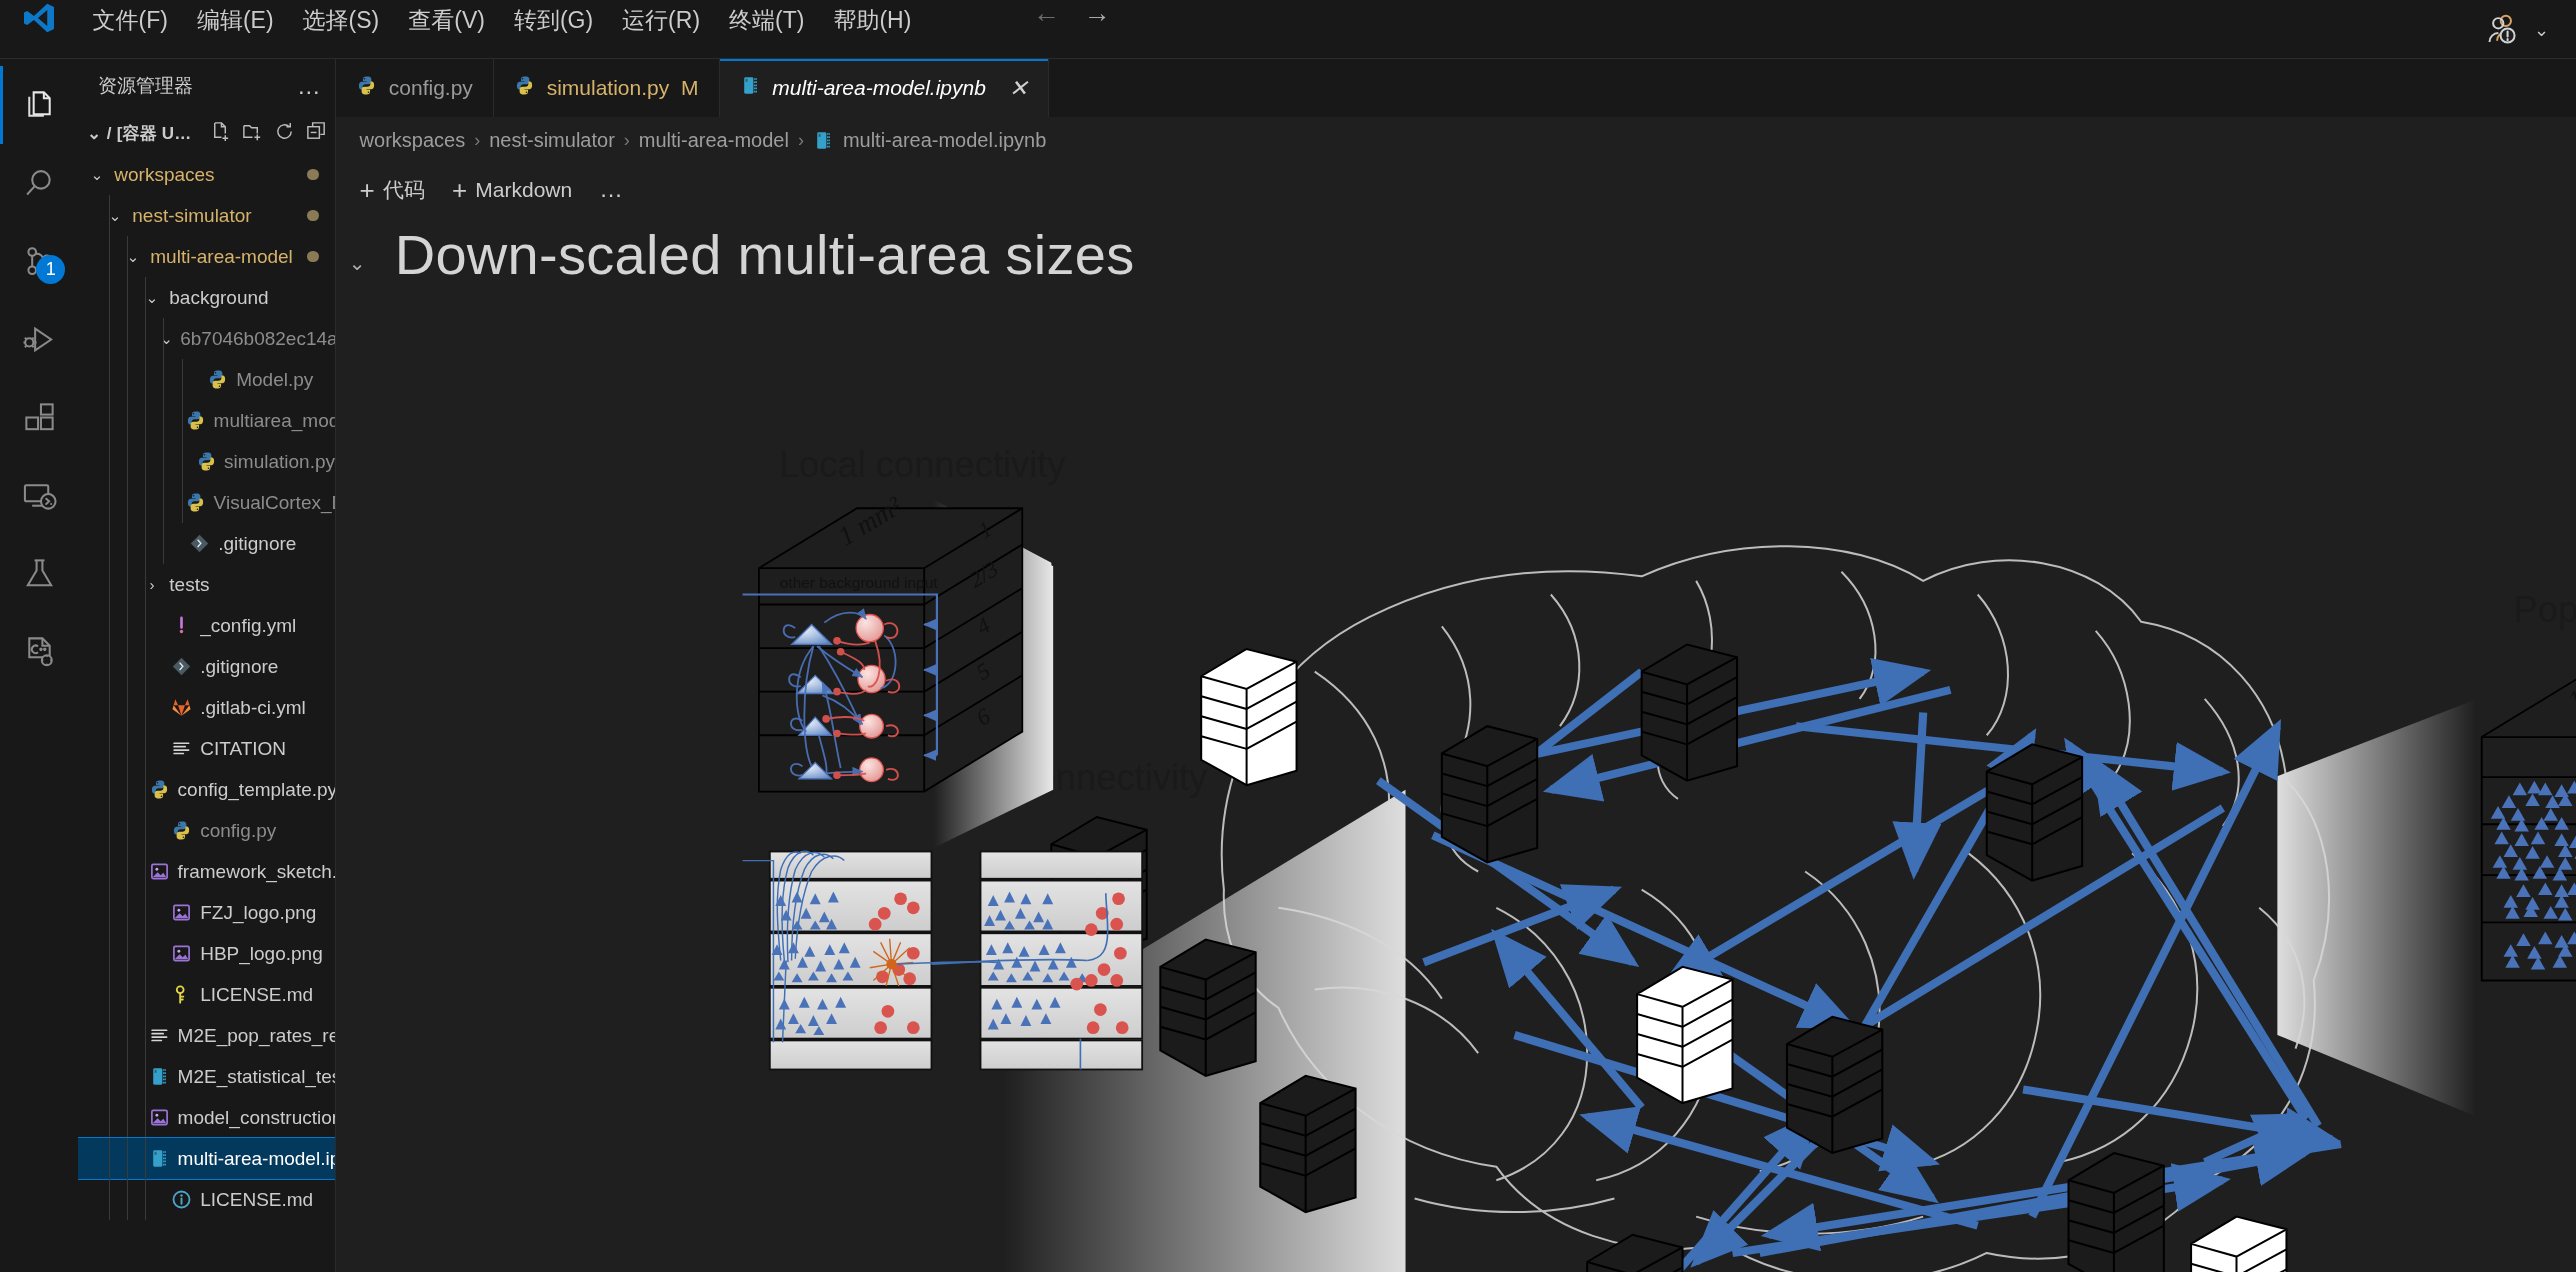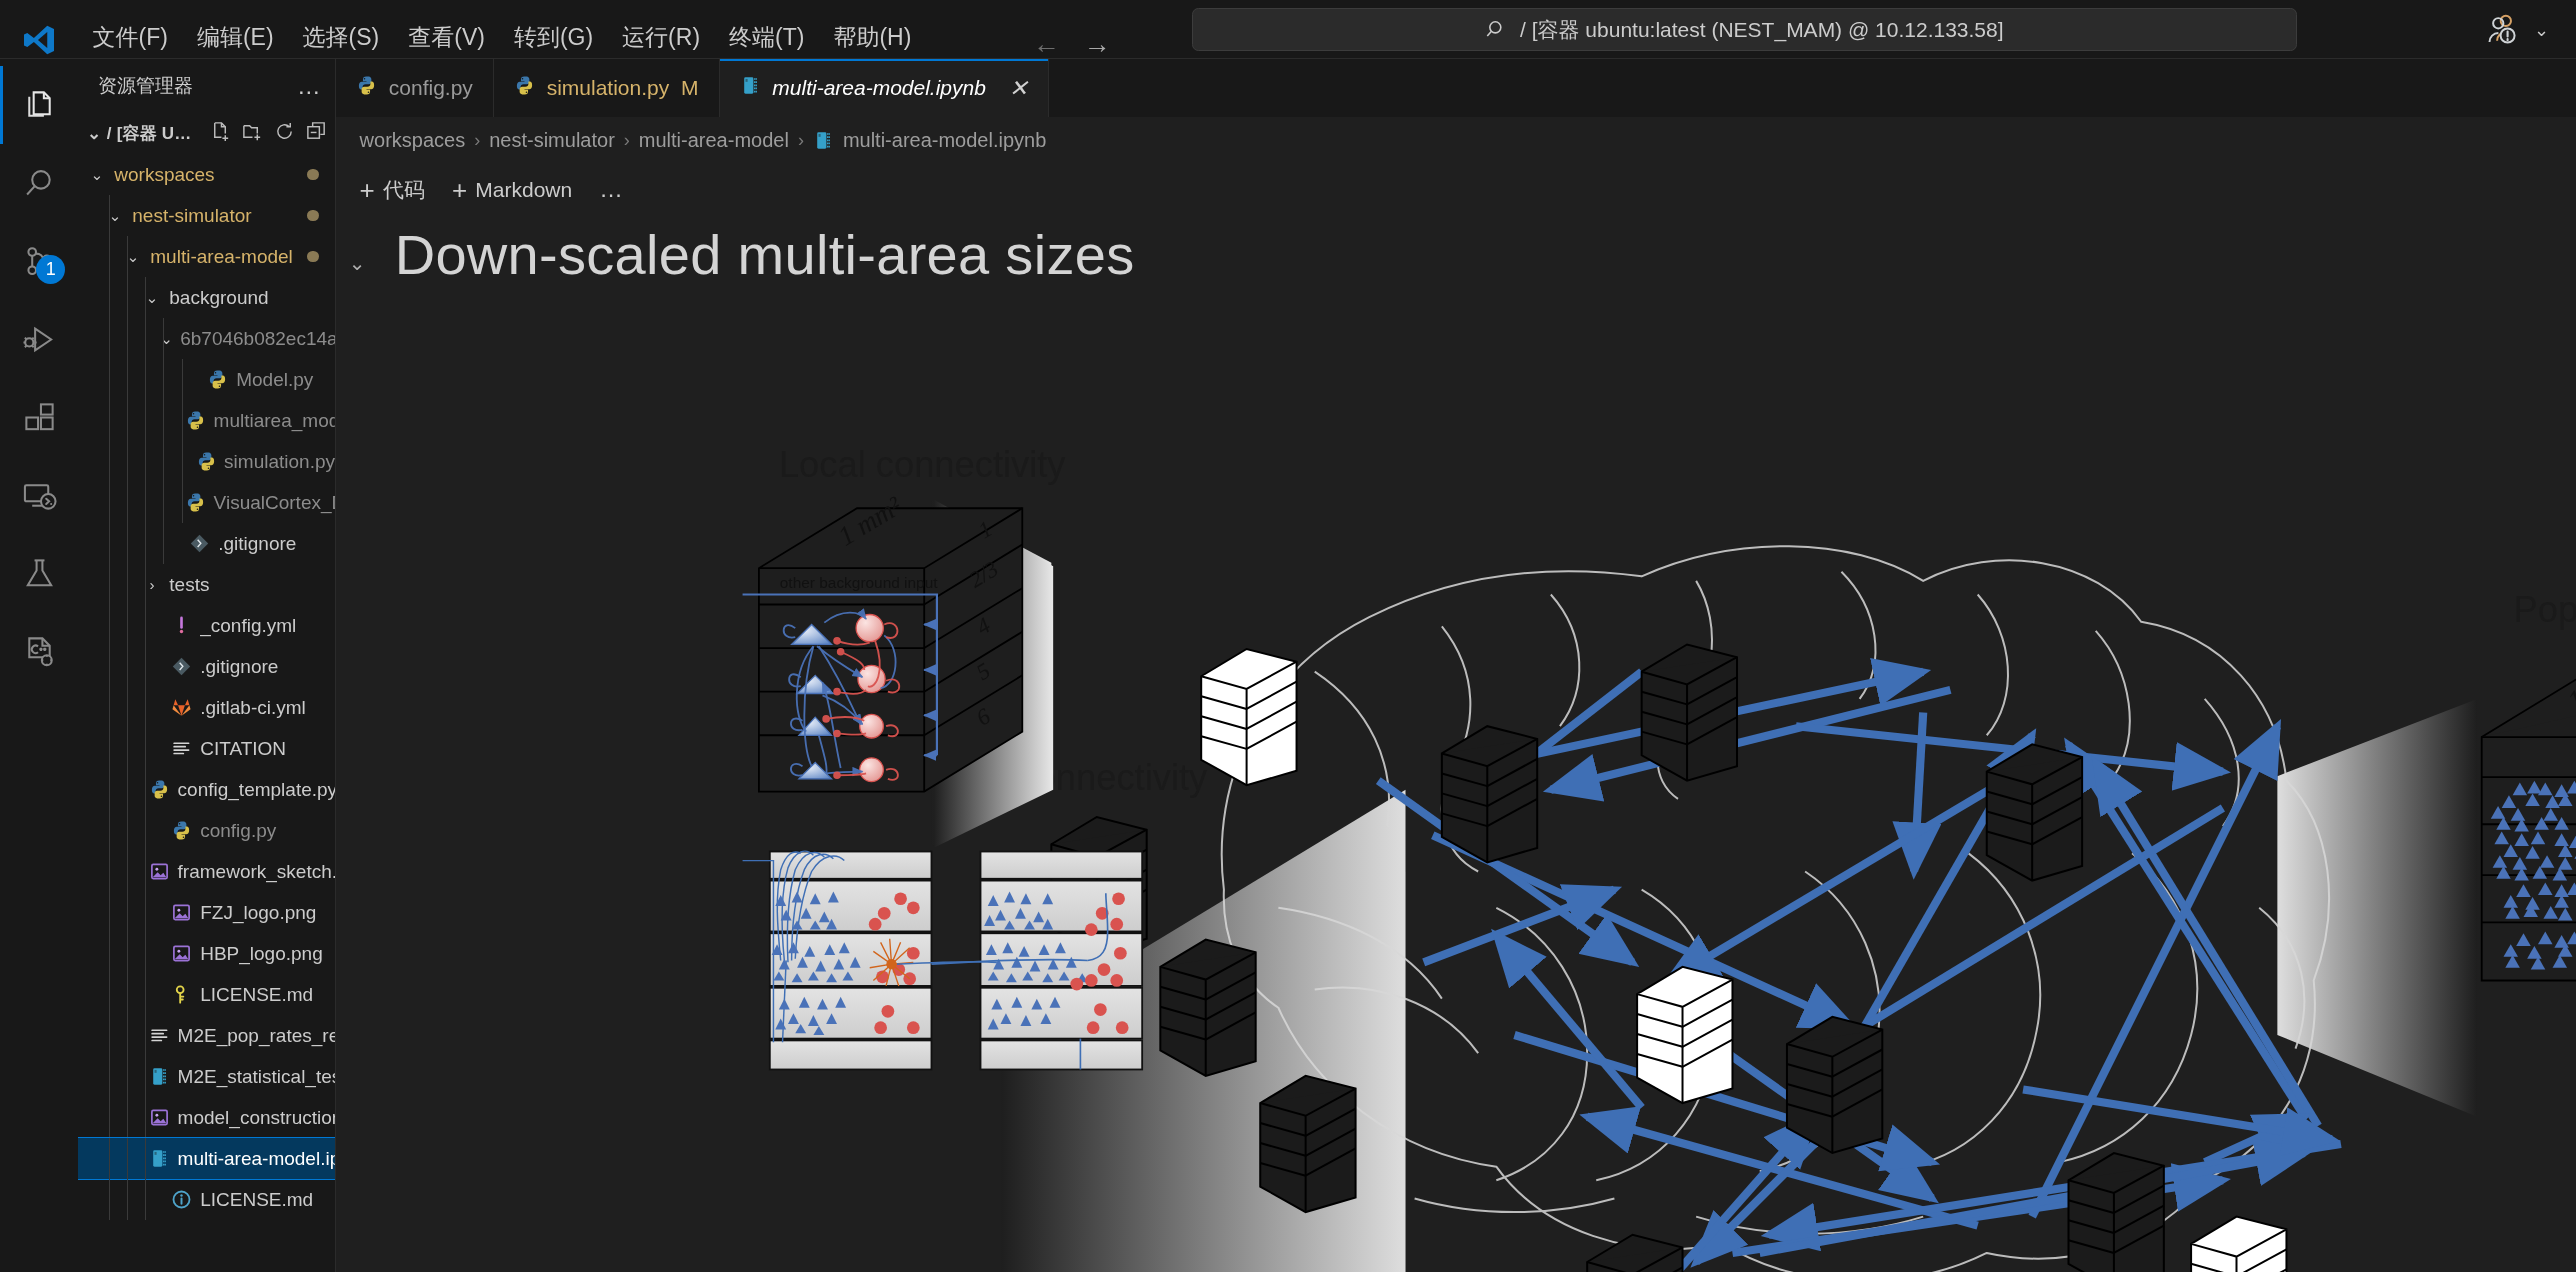--- a/index.html
+++ b/index.html
@@ -7,21 +7,21 @@
     width: 2576px; height: 1273px;
     background: #1f1f1f;
     font-family: "Liberation Sans", sans-serif;
     overflow: hidden;
   }
   .app { position: relative; width: 2576px; height: 1273px; display: flex; flex-direction: column; }
 
   
   .titlebar {
     height: 59px; min-height: 59px; background: #181818;
-    display: flex; align-items: flex-end; position: relative;
+    display: flex; align-items: flex-start; position: relative;
     border-bottom: 0.9px solid #2b2b2b;
   }
   .vscode-logo { width: 78px; display:flex; align-items:center; justify-content:center; }
   .menu { display: flex; align-items: center; gap: 0px; }
   .menu-item {
     color: #cccccc; font-size: 23px; padding: 5.4px 14.5px; white-space: nowrap;
     cursor: default;
   }
   .navbtns { display:flex; align-items:center; gap: 23.6px; margin-left: 107px; }
   .navbtn { color: #a9a9a9; font-size: 27px; line-height: 1; }
@@ -146,29 +146,20 @@
       <div class="menu-item">选择(S)</div>
       <div class="menu-item">查看(V)</div>
       <div class="menu-item">转到(G)</div>
       <div class="menu-item">运行(R)</div>
       <div class="menu-item">终端(T)</div>
       <div class="menu-item">帮助(H)</div>
     </div>
     <div class="navbtns">
       <div class="navbtn disabled">←</div>
       <div class="navbtn">→</div>
-    </div>
-    <div class="cmdcenter">
-      <span class="q">
-        <svg width="23.6" height="23.6" viewBox="0 0 24 24" fill="none" stroke="#cccccc" stroke-width="1.6">
-          <circle cx="10.5" cy="9.5" r="5.6"></circle>
-            <line x1="6.3" y1="13.8" x2="2.3" y2="18.4"></line>
-        </svg>
-      </span>
-      <span>/ [容器 ubuntu:latest (NEST_MAM) @ 10.12.133.58]</span>
     </div>
     <div class="titlebar-right">
       <span>
         <svg width="35" height="31" viewBox="0 0 30 26" fill="none">
           <circle cx="17" cy="6.5" r="4.4" stroke="#d6a165" stroke-width="1.7"></circle>
           <path d="M9.5 23.5c0-4.2 3.4-7.6 7.6-7.6" stroke="#d6a165" stroke-width="1.7" fill="none"></path>
           <circle cx="10.5" cy="8.5" r="4.4" stroke="#cfd3d6" stroke-width="1.7"></circle>
           <path d="M3 24.5c0-4.2 3.4-7.6 7.6-7.6" stroke="#cfd3d6" stroke-width="1.7" fill="none"></path>
           <circle cx="18.5" cy="19" r="6" fill="#1f1f1f" stroke="#cfd3d6" stroke-width="1.7"></circle>
           <path d="M18.5 15.6v4.2M18.5 22.1v.9" stroke="#cfd3d6" stroke-width="1.8" stroke-linecap="round"></path>

